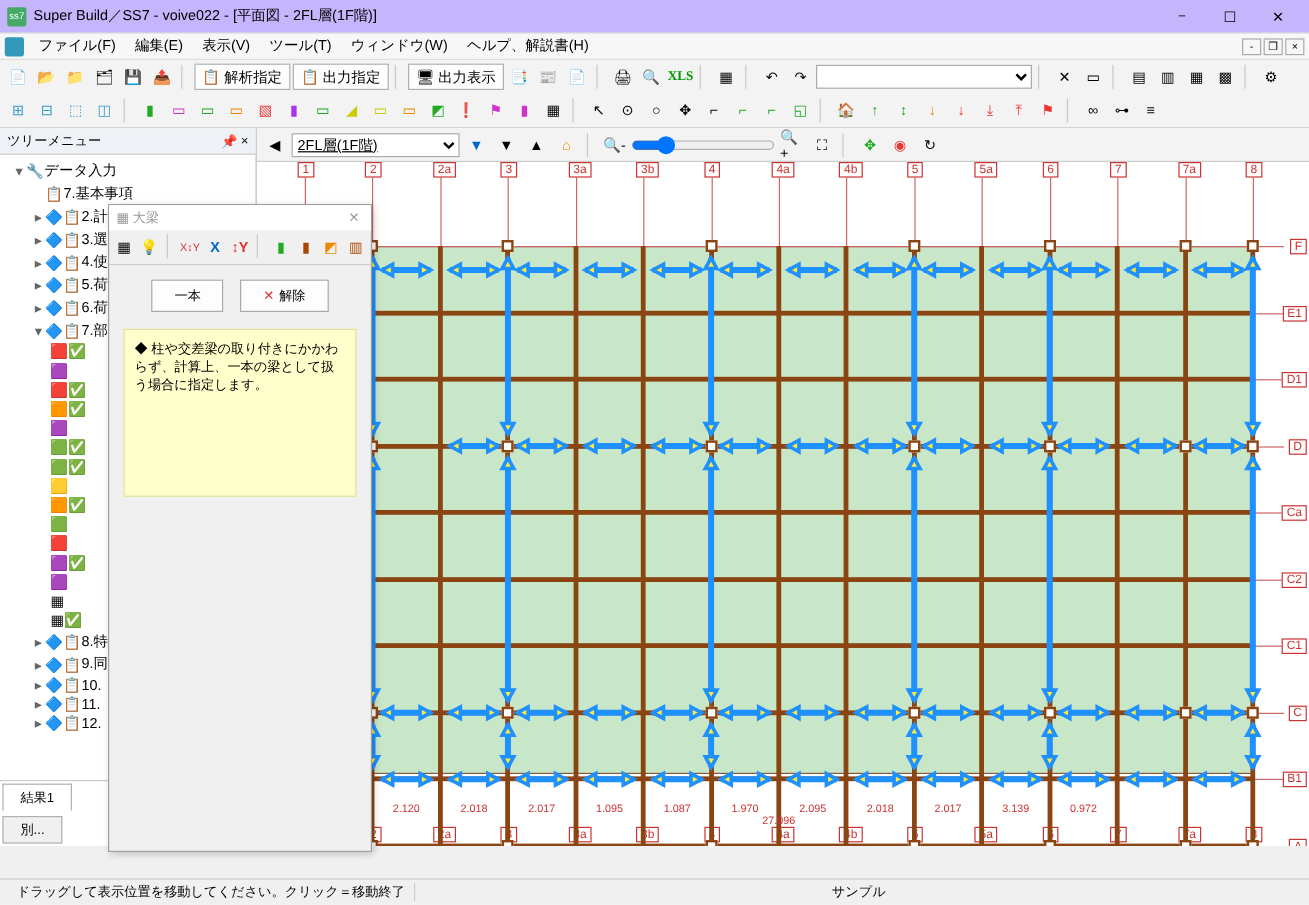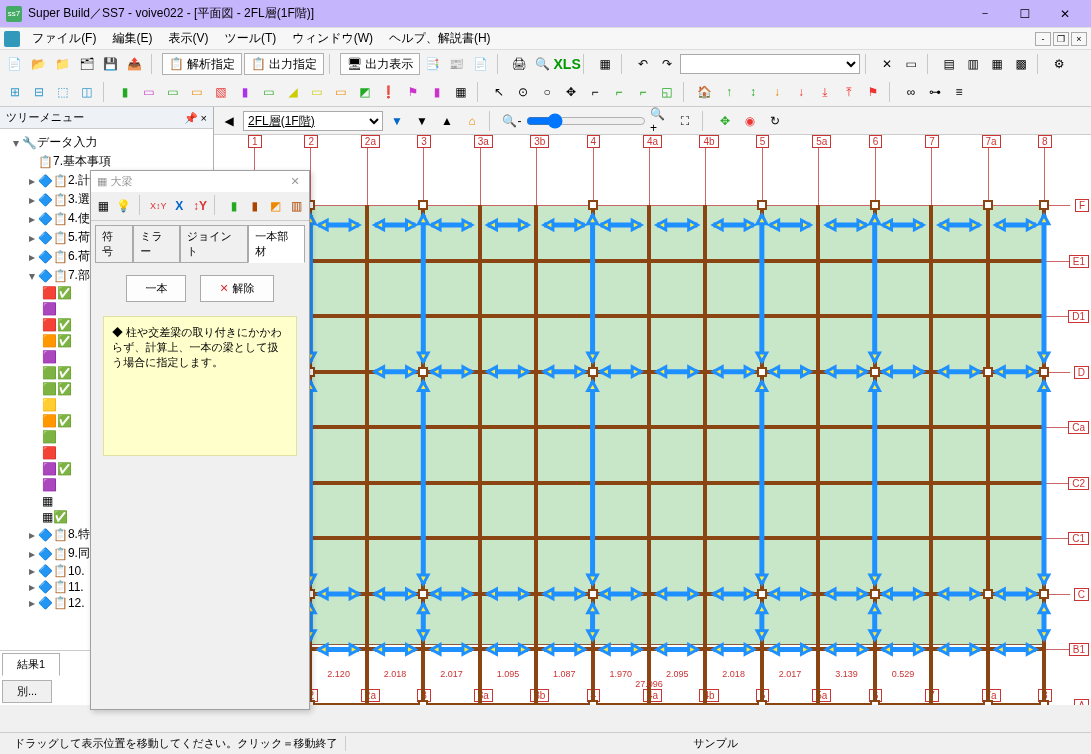--- a/index.html
+++ b/index.html
@@ -119,21 +119,21 @@
     <span class="tbtnw">📋<span>解析指定</span></span>
     <span class="tbtnw">📋<span>出力指定</span></span>
     <span class="tsep"></span>
     <span class="tbtnw">🖥<span>出力表示</span></span>
     <span class="tbtn">📑</span>
     <span class="tbtn">📰</span>
     <span class="tbtn">📄</span>
     <span class="tsep"></span>
     <span class="tbtn">🖨</span>
     <span class="tbtn">🔍</span>
-    <span class="tbtn" style="color:#090;font-weight:bold;font-size:14px;">XLS</span>
+    <span class="tbtn" style="color:#090;font-weight:bold;font-size:11px;font-family:Liberation Serif, serif;">XLS</span>
     <span class="tsep"></span>
     <span class="tbtn">▦</span>
     <span class="tsep"></span>
     <span class="tbtn">↶</span>
     <span class="tbtn">↷</span>
     <select class="tcombo" style="min-width:180px;"></select>
     <span class="tsep"></span>
     <span class="tbtn">✕</span>
     <span class="tbtn">▭</span>
     <span class="tsep"></span>
@@ -759,46 +759,40 @@
         <div class="dimline" style="left: 96.4286px; width: 56.4286px; top: 534px;">2.120</div>
         <div class="dimline" style="left: 152.857px; width: 56.4286px; top: 534px;">2.018</div>
         <div class="dimline" style="left: 209.286px; width: 56.4286px; top: 534px;">2.017</div>
         <div class="dimline" style="left: 265.714px; width: 56.4286px; top: 534px;">1.095</div>
         <div class="dimline" style="left: 322.143px; width: 56.4286px; top: 534px;">1.087</div>
         <div class="dimline" style="left: 378.571px; width: 56.4286px; top: 534px;">1.970</div>
         <div class="dimline" style="left: 435px; width: 56.4286px; top: 534px;">2.095</div>
         <div class="dimline" style="left: 491.429px; width: 56.4286px; top: 534px;">2.018</div>
         <div class="dimline" style="left: 547.857px; width: 56.4286px; top: 534px;">2.017</div>
         <div class="dimline" style="left: 604.286px; width: 56.4286px; top: 534px;">3.139</div>
-        <div class="dimline" style="left: 660.714px; width: 56.4286px; top: 534px;">0.529</div>
+        <div class="dimline" style="left: 660.714px; width: 56.4286px; top: 534px;">0.972</div>
         <div class="dimline" style="left: 40px; width: 790px; top: 544px;">27.096</div>
       </div>
   </div>
 </div>
 
 <div class="palette">
   <div class="ptitle"><span>▦</span>&nbsp;<span>大梁</span><span class="pclose">✕</span></div>
   <div class="ptoolbar">
     <span class="tbtn">▦</span>
     <span class="tbtn">💡</span>
     <span class="tsep"></span>
     <span class="tbtn" style="color:#d33;font-size:9px;">X↕Y</span>
     <span class="tbtn" style="color:#06c;font-weight:bold;">X</span>
     <span class="tbtn" style="color:#d33;font-weight:bold;">↕Y</span>
     <span class="tsep"></span>
     <span class="tbtn" style="color:#2a2;">▮</span>
     <span class="tbtn" style="color:#a40;">▮</span>
     <span class="tbtn" style="color:#e80;">◩</span>
     <span class="tbtn" style="color:#a40;">▥</span>
-  </div>
-  <div class="psubtabs">
-    <div class="psubtab">符 号</div>
-    <div class="psubtab">ミラー</div>
-    <div class="psubtab">ジョイント</div>
-    <div class="psubtab active">一本部材</div>
   </div>
   <div class="pbody">
     <div class="pbtns">
       <div class="pbtn">
           <span>一本</span>
         </div>
       <div class="pbtn">
           <span style="color:#d33;">✕</span>
           <span>解除</span>
         </div>

